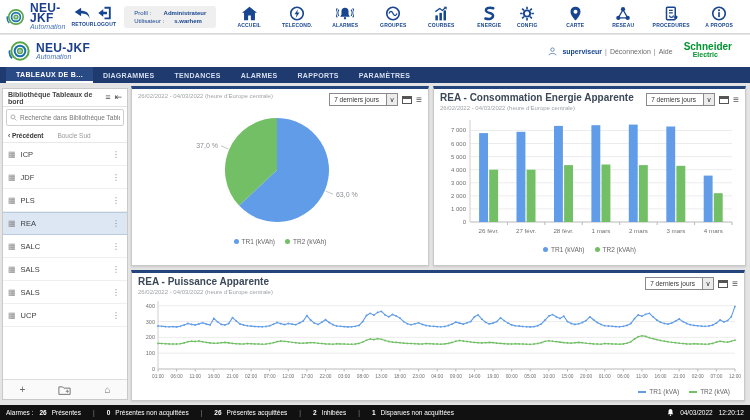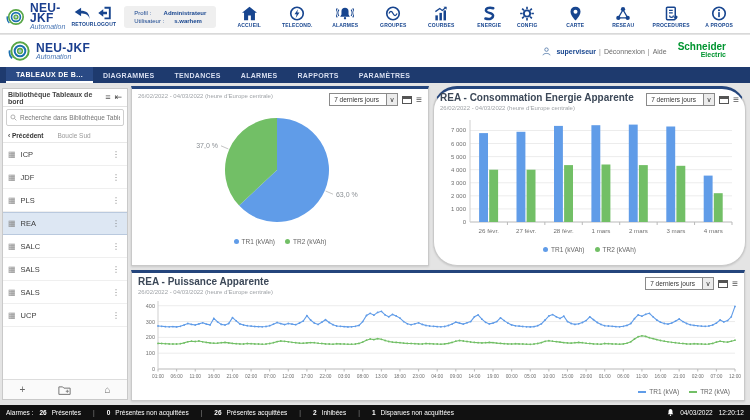--- a/index.html
+++ b/index.html
@@ -23,21 +23,21 @@
   .tb-icon { display:flex; flex-direction:column; align-items:center; width:38px; cursor:pointer;}
   .flex-sp { flex:1; }
 
   
   #toolbar2 { position:absolute; top:35px; left:0; width:750px; height:32px; background:#fff;
               display:flex; align-items:center; padding:0 8px; }
   #toolbar2 .right { margin-left:auto; display:flex; align-items:center; gap:5px; }
   .userlinks { font-size:7px; color:#8a8a8a; display:flex; align-items:center; gap:3px;}
   .userlinks .user { color:#17458f; font-weight:bold; }
   .userlinks .lnk { color:#6b6b6b; cursor:pointer; }
-  .vendor { text-align:right; line-height:8px; margin-left:6px; margin-right:16px;}
+  .vendor { text-align:left; line-height:8px; margin-left:6px; margin-right:10px;}
   .vendor .l1 { color:#009530; font-weight:bold; font-size:10px; }
   .vendor .l2 { color:#009530; font-size:7px; font-weight:bold; padding-left:9px;}
 
   
   #navbar { position:absolute; top:67px; left:0; width:750px; height:16px; background:#1e3a6e;
             display:flex; align-items:stretch; padding-left:6px; }
   .tab { color:#d7def0; font-size:7px; font-weight:bold; letter-spacing:0.3px; padding:0 10px;
          display:flex; align-items:center; cursor:pointer; }
   .tab.active { color:#fff; background:#2a4a85; border-bottom:2px solid #fff; }
 
@@ -66,21 +66,21 @@
   .kebab { font-size:8px; color:#777; cursor:pointer; padding:0 2px;}
   .sb-fill { flex:1; }
   .sb-foot { height:20px; border-top:1px solid #ddd; background:#fafafa; display:flex; align-items:center;
              justify-content:space-around; }
   .sb-fbtn { font-size:10px; color:#666; cursor:pointer; line-height:10px;}
 
   
   .panel { position:absolute; background:#fff; border:1px solid #c9c9c9; border-top:3px solid #24457c;
            box-shadow:0 1px 2px rgba(0,0,0,0.12); }
   #panel-pie  { left:131px; top:3px;  width:298px; height:180px; }
-  #panel-bar  { left:433px; top:3px;  width:313px; height:180px;border-radius:24px; }
+  #panel-bar  { left:433px; top:3px;  width:313px; height:180px; }
   #panel-line { left:131px; top:187px; width:614px; height:131px; }
   .phead { display:flex; align-items:flex-start; padding:3px 6px 0 6px; }
   .ptitles { flex:1; }
   .ptitle { font-size:10px; font-weight:bold; color:#3c4858; line-height:12px;}
   .psub { font-size:6px; color:#a0a4a8; line-height:8px; }
   .pctl { display:flex; align-items:center; gap:4px; margin-top:1px;}
   .select { display:flex; align-items:center; border:1px solid #8a8a8a; height:13px; background:#fff; cursor:pointer;}
   .select .txt { font-size:6.5px; color:#333; padding:0 4px; min-width:56px;}
   .select .arr { width:11px; height:11px; border-left:1px solid #8a8a8a; background:#ececec;
                  font-size:7px; color:#333; display:flex; align-items:center; justify-content:center;}

